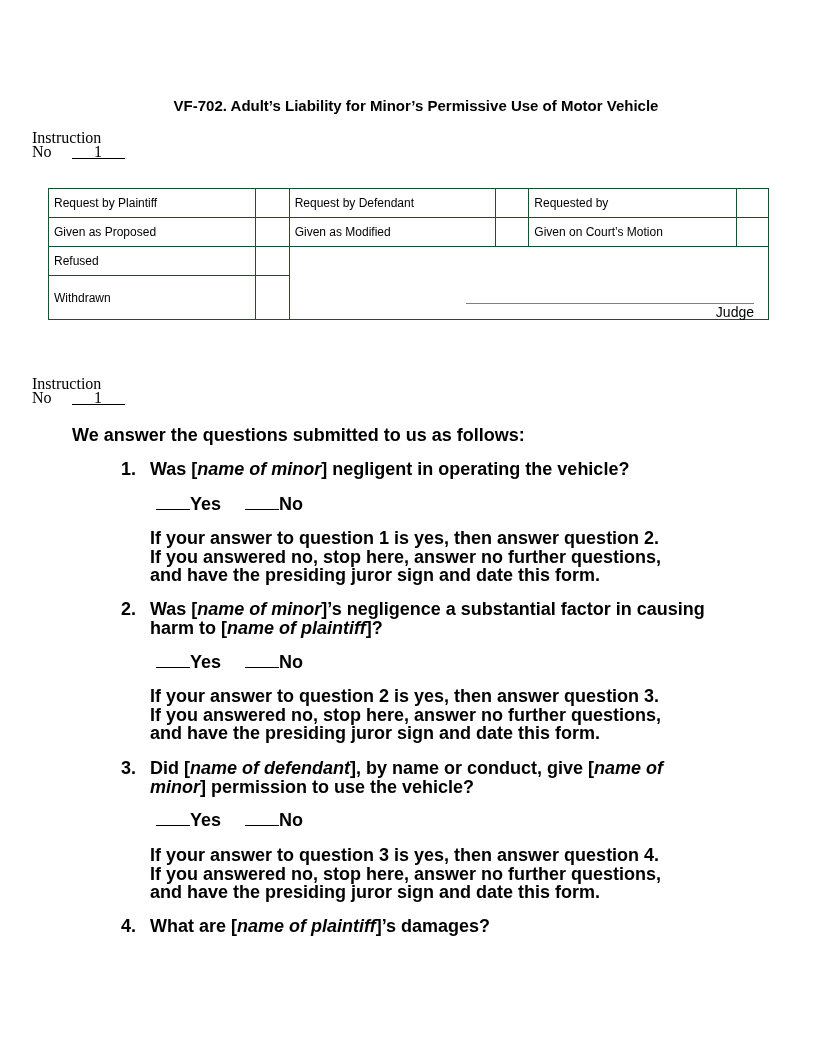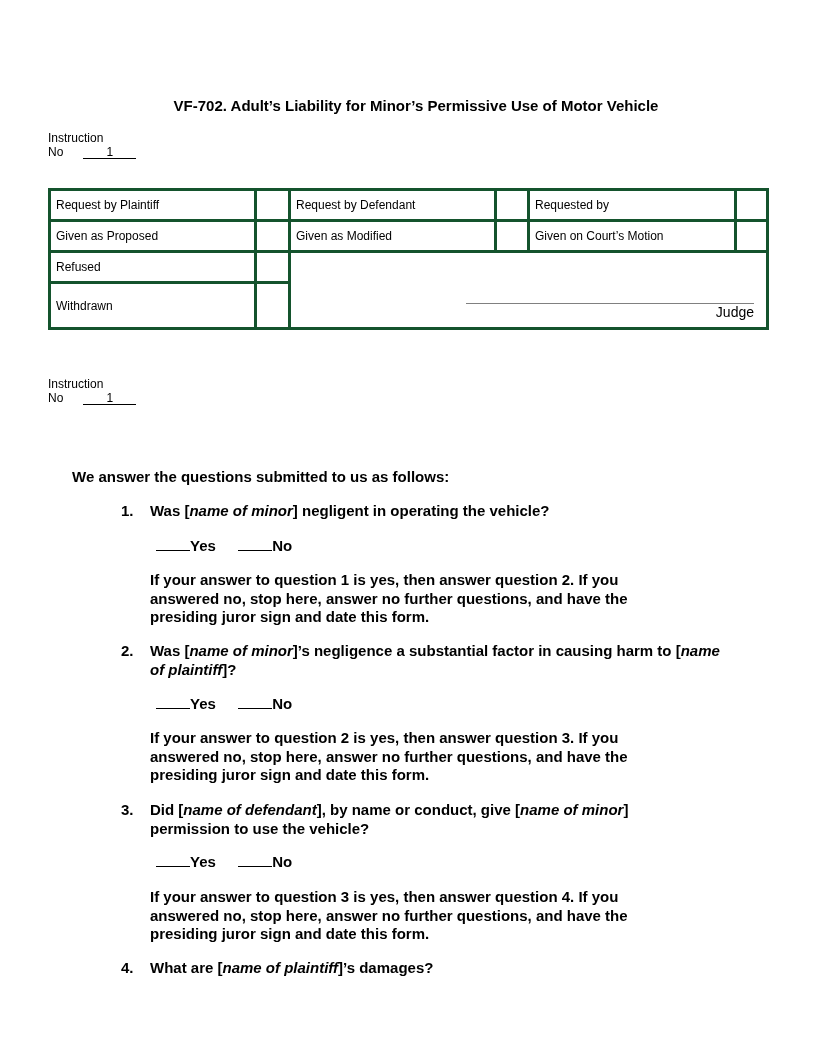--- a/index.html
+++ b/index.html
@@ -1,30 +1,30 @@
 <!DOCTYPE html>
 <html><head>
 <meta charset="utf-8">
 <style>
   html, body { margin: 0; padding: 0; background: #ffffff; }
   body { width: 816px; height: 1056px; position: relative; overflow: hidden;
          font-family: "Liberation Sans", sans-serif; color: #000; }
   .abs { position: absolute; }
   .title { top: 97px; left: 8px; width: 816px; text-align: center;
            font-weight: bold; font-size: 15px; }
-  .instr { font-size: 12px; line-height: 14px; left: 48px; }
+  .instr { font-size: 16px; line-height: 14px; left: 32px; font-family: Liberation Serif, serif; }
   .instr .no-line { display: inline-block; width: 53px; border-bottom: 1px solid #000;
                     text-align: center; margin-left: 20px; line-height: 12px; }
   table.grid { position: absolute; top: 188px; left: 48px; width: 721px;
                border-collapse: collapse; font-size: 12px; }
-  table.grid td { border: 3px solid #14532d; padding: 0 5px; height: 28px; vertical-align: middle; }
+  table.grid td { border: 1px solid #14532d; padding: 0 5px; height: 28px; vertical-align: middle; }
   table.grid td.chk { padding: 0; }
   .judge-line { position: absolute; left: 466px; top: 303px; width: 288px; border-top: 1px solid #808080; }
   .judge-label { position: absolute; left: 466px; top: 304px; width: 288px; text-align: right; font-size: 14px; }
-  .body-text { font-weight: bold; font-size: 15px; line-height: 18.5px; margin-top: 42px; }
+  .body-text { font-weight: bold; font-size: 18px; line-height: 18.5px; }
   .q-num { left: 121px; }
   .q-text { left: 150px; width: 580px; }
   .yn { left: 156px; }
   .blank { display: inline-block; width: 34px; border-bottom: 1.5px solid #000; height: 12px; vertical-align: baseline; }
   i { font-style: italic; }
 </style>
 </head>
 <body>
 
 <div class="abs title">VF-702. Adult’s Liability for Minor’s Permissive Use of Motor Vehicle</div>

